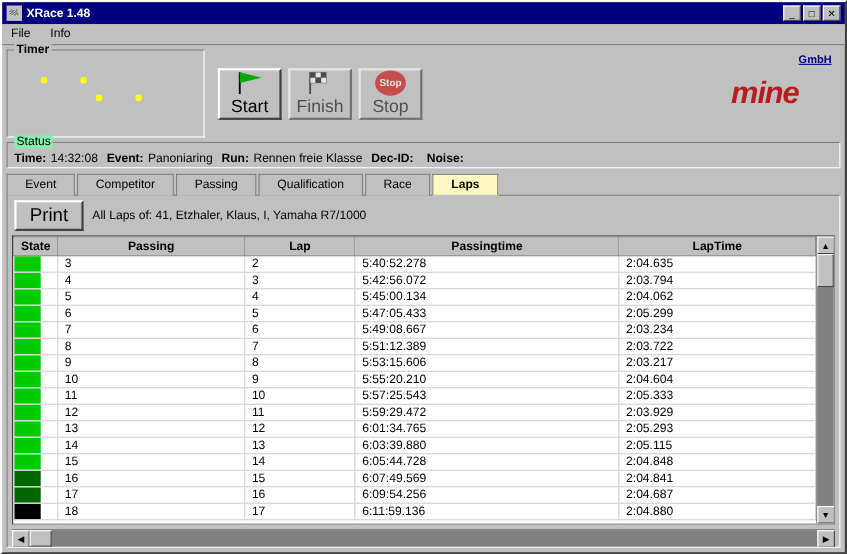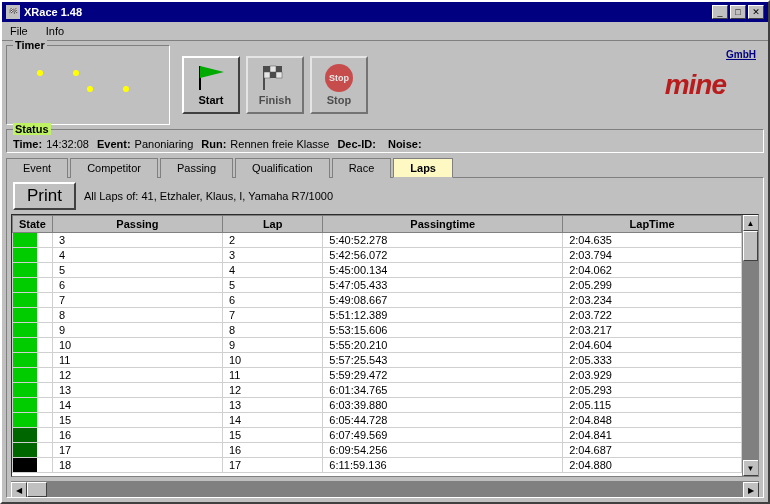--- a/index.html
+++ b/index.html
@@ -96,21 +96,21 @@
       flex-shrink: 0;
     }
 
     
     .timer-box {
       border: 1px solid #808080;
       border-right-color: #ffffff;
       border-bottom-color: #ffffff;
       background: #c0c0c0;
       padding: 4px 20px;
-      width: 164px;
+      width: 180px;
       min-height: 80px;
       position: relative;
     }
     .timer-box legend, .timer-label {
       font-size: 11px;
       font-weight: bold;
       position: absolute;
       top: -7px;
       left: 6px;
       background: #c0c0c0;
@@ -137,35 +137,34 @@
 
     
     .toolbar {
       display: flex;
       gap: 6px;
       align-items: center;
       padding: 4px;
     }
     .tool-btn {
       width: 58px;
-      height: 58px;
+      height: 47px;
       background: #c0c0c0;
       border: 2px solid #ffffff;
       border-right-color: #404040;
       border-bottom-color: #404040;
       display: flex;
       flex-direction: column;
       align-items: center;
       justify-content: center;
       cursor: pointer;
       gap: 2px;
     }
     .tool-btn-label {
-      font-size: 11px;
-      font-weight: bold;
+      font-size: 16px;
     }
     .tool-btn.disabled {
       opacity: 0.6;
     }
     .stop-icon {
       width: 28px;
       height: 28px;
       background: #cc0000;
       border-radius: 50%;
       display: flex;
@@ -204,25 +203,25 @@
       border: 1px solid #808080;
       border-right-color: #ffffff;
       border-bottom-color: #ffffff;
       margin: 0 4px 4px 4px;
       padding: 2px 6px;
       flex-shrink: 0;
       position: relative;
     }
     .status-label {
       font-size: 11px;
-      font-weight: bold;
+      font-weight: normal;
       position: absolute;
       top: -7px;
       left: 6px;
-      background: #bef264;
+      background: #86efac;
       padding: 0 2px;
     }
     .status-row {
       display: flex;
       gap: 8px;
       padding-top: 6px;
       font-size: 11px;
     }
     .status-field {
       display: flex;

